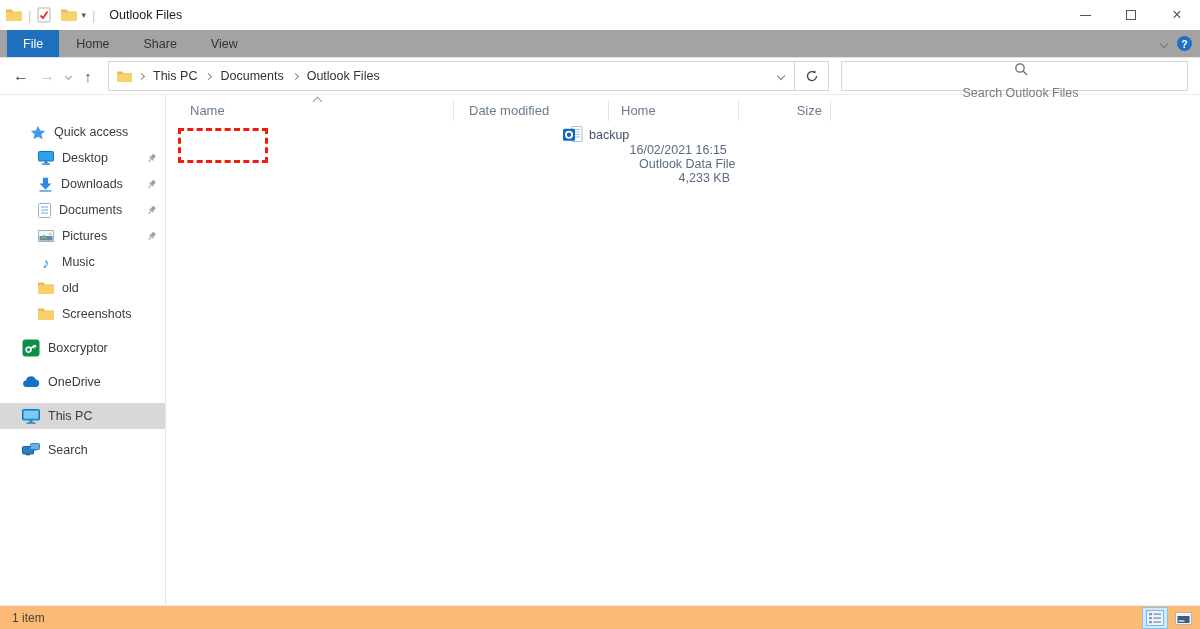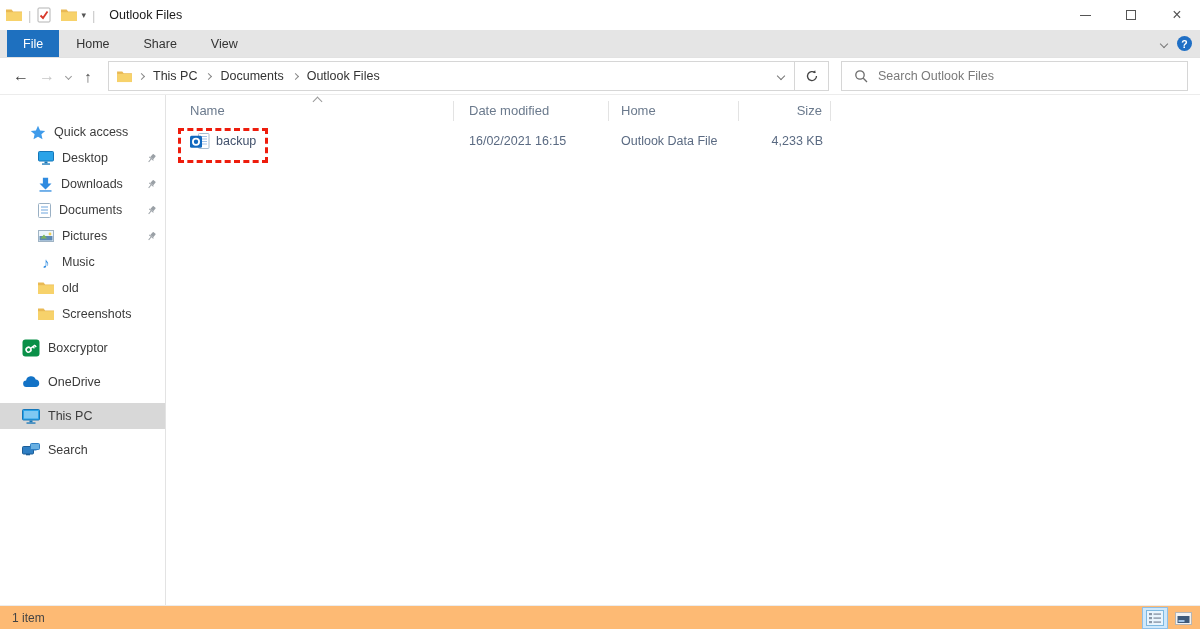--- a/index.html
+++ b/index.html
@@ -15,21 +15,21 @@
   .title-text { margin-left:8px; font-size:12.5px; color:#1a1a1a; }
   .win-controls { position:absolute; right:0; top:0; height:30px; display:flex; }
   .win-btn { width:46px; height:30px; display:flex; align-items:center; justify-content:center;
              color:#555; cursor:default; }
   .min-glyph { display:block; width:11px; height:1px; background:#555; }
   .max-glyph { display:block; width:10px; height:10px; border:1px solid #555; }
   .close-glyph { font-size:16px; line-height:1; }
 
   
   .tabrow { position:absolute; top:30px; left:0; width:1200px; height:28px;
-            display:flex; align-items:flex-end; border-bottom:1px solid #e2e2e2; background:#e5e5e5; }
+            display:flex; align-items:flex-end; border-bottom:1px solid #e2e2e2; background:#a3a3a3; }
   .tab { height:27px; display:flex; align-items:center; padding:0 17px; font-size:12.5px; color:#333; }
   .tab--active { background:var(--accent-blue,#1e70bf); color:#fff; margin-left:7px; padding:0 16px; }
   .tabrow-right { position:absolute; right:8px; top:6px; display:flex; align-items:center; gap:10px; }
   .chev { display:inline-block; width:6px; height:6px; border-right:1.4px solid #777;
           border-bottom:1.4px solid #777; transform:rotate(45deg); }
   .help-circle { width:15px; height:15px; border-radius:50%; background:var(--help-blue,#1f6fc5);
                  color:#fff; font-size:10.5px; font-weight:bold; display:flex; align-items:center;
                  justify-content:center; }
 
   
@@ -45,21 +45,21 @@
                 display:flex; align-items:center; background:#fff; }
   .crumbs { display:flex; align-items:center; flex:1; padding-left:8px; font-size:12.5px; color:#333; }
   .crumb { padding:0 4px; white-space:nowrap; }
   .chev-r { display:inline-block; width:5px; height:5px; border-top:1.4px solid #888;
             border-right:1.4px solid #888; transform:rotate(45deg); margin:0 5px; }
   .addr-chev { width:26px; display:flex; justify-content:center; align-items:center; height:100%; }
   .addr-div { width:1px; height:100%; background:#d6d6d6; }
   .refresh-btn { width:33px; height:100%; display:flex; align-items:center; justify-content:center;
                  color:#444; font-size:14px; }
   .searchbox { margin-left:12px; width:347px; height:30px; border:1px solid #d6d6d6;
-               display:flex; align-items:center; padding-left:12px; gap:10px; }
+               display:flex; align-items:center; padding-left:12px; gap:10px;flex-direction:column; }
   .search-placeholder { font-size:12.5px; color:#7a7a7a; }
 
   
   .content { position:absolute; top:95px; left:0; width:1200px; height:510px; display:flex; }
   .sidebar { width:166px; height:100%; border-right:1px solid #e3e3e3; padding-top:24px; position:relative; }
   .side-row { position:relative; height:26px; display:flex; align-items:center; font-size:12.5px; color:#3b3b3b; }
   .side-row .lbl { margin-left:8px; white-space:nowrap; }
   .row-qa   { padding-left:30px; }
   .row-child{ padding-left:38px; }
   .row-root { padding-left:22px; margin-top:8px; }
@@ -70,21 +70,21 @@
   .main { position:relative; flex:1; height:100%; }
   .colheaders { position:relative; display:flex; height:31px; padding-left:18px; align-items:center; }
   .colh { font-size:13px; color:#6b7a8d; height:20px; line-height:20px;
           border-right:1px solid #e3e3e3; padding-left:6px; }
   .colh-name { width:270px; }
   .colh-date { width:155px; padding-left:15px; }
   .colh-type { width:130px; padding-left:12px; }
   .colh-size { width:92px;  text-align:right; padding-right:8px; }
   .sort-caret { position:absolute; left:148px; top:3px; width:7px; height:7px;
                 border-left:1.4px solid #999; border-top:1.4px solid #999; transform:rotate(45deg); }
-  .filerow { display:flex; height:30px; padding-left:18px; align-items:center; font-size:12.5px; }
+  .filerow { display:flex; height:30px; padding-left:18px; align-items:center; font-size:12.5px;flex-direction:column; }
   .cell-name { width:270px; display:flex; align-items:center; gap:6px; color:#41506b; padding-left:6px; }
   .cell-date { width:155px; padding-left:15px; color:#5a6a82; }
   .cell-type { width:130px; padding-left:12px; color:#5a6a82; }
   .cell-size { width:92px; text-align:right; padding-right:8px; color:#5a6a82; }
   .annotation { position:absolute; left:12px; top:33px; width:90px; height:35px;
                 border:3px dashed var(--annotation-red,#ee1c0c); pointer-events:none; }
 
   
   .statusbar { position:absolute; top:605px; left:0; width:1200px; height:24px;
                border-top:1px solid #ececec; display:flex; align-items:center; background:#fdba74; }

